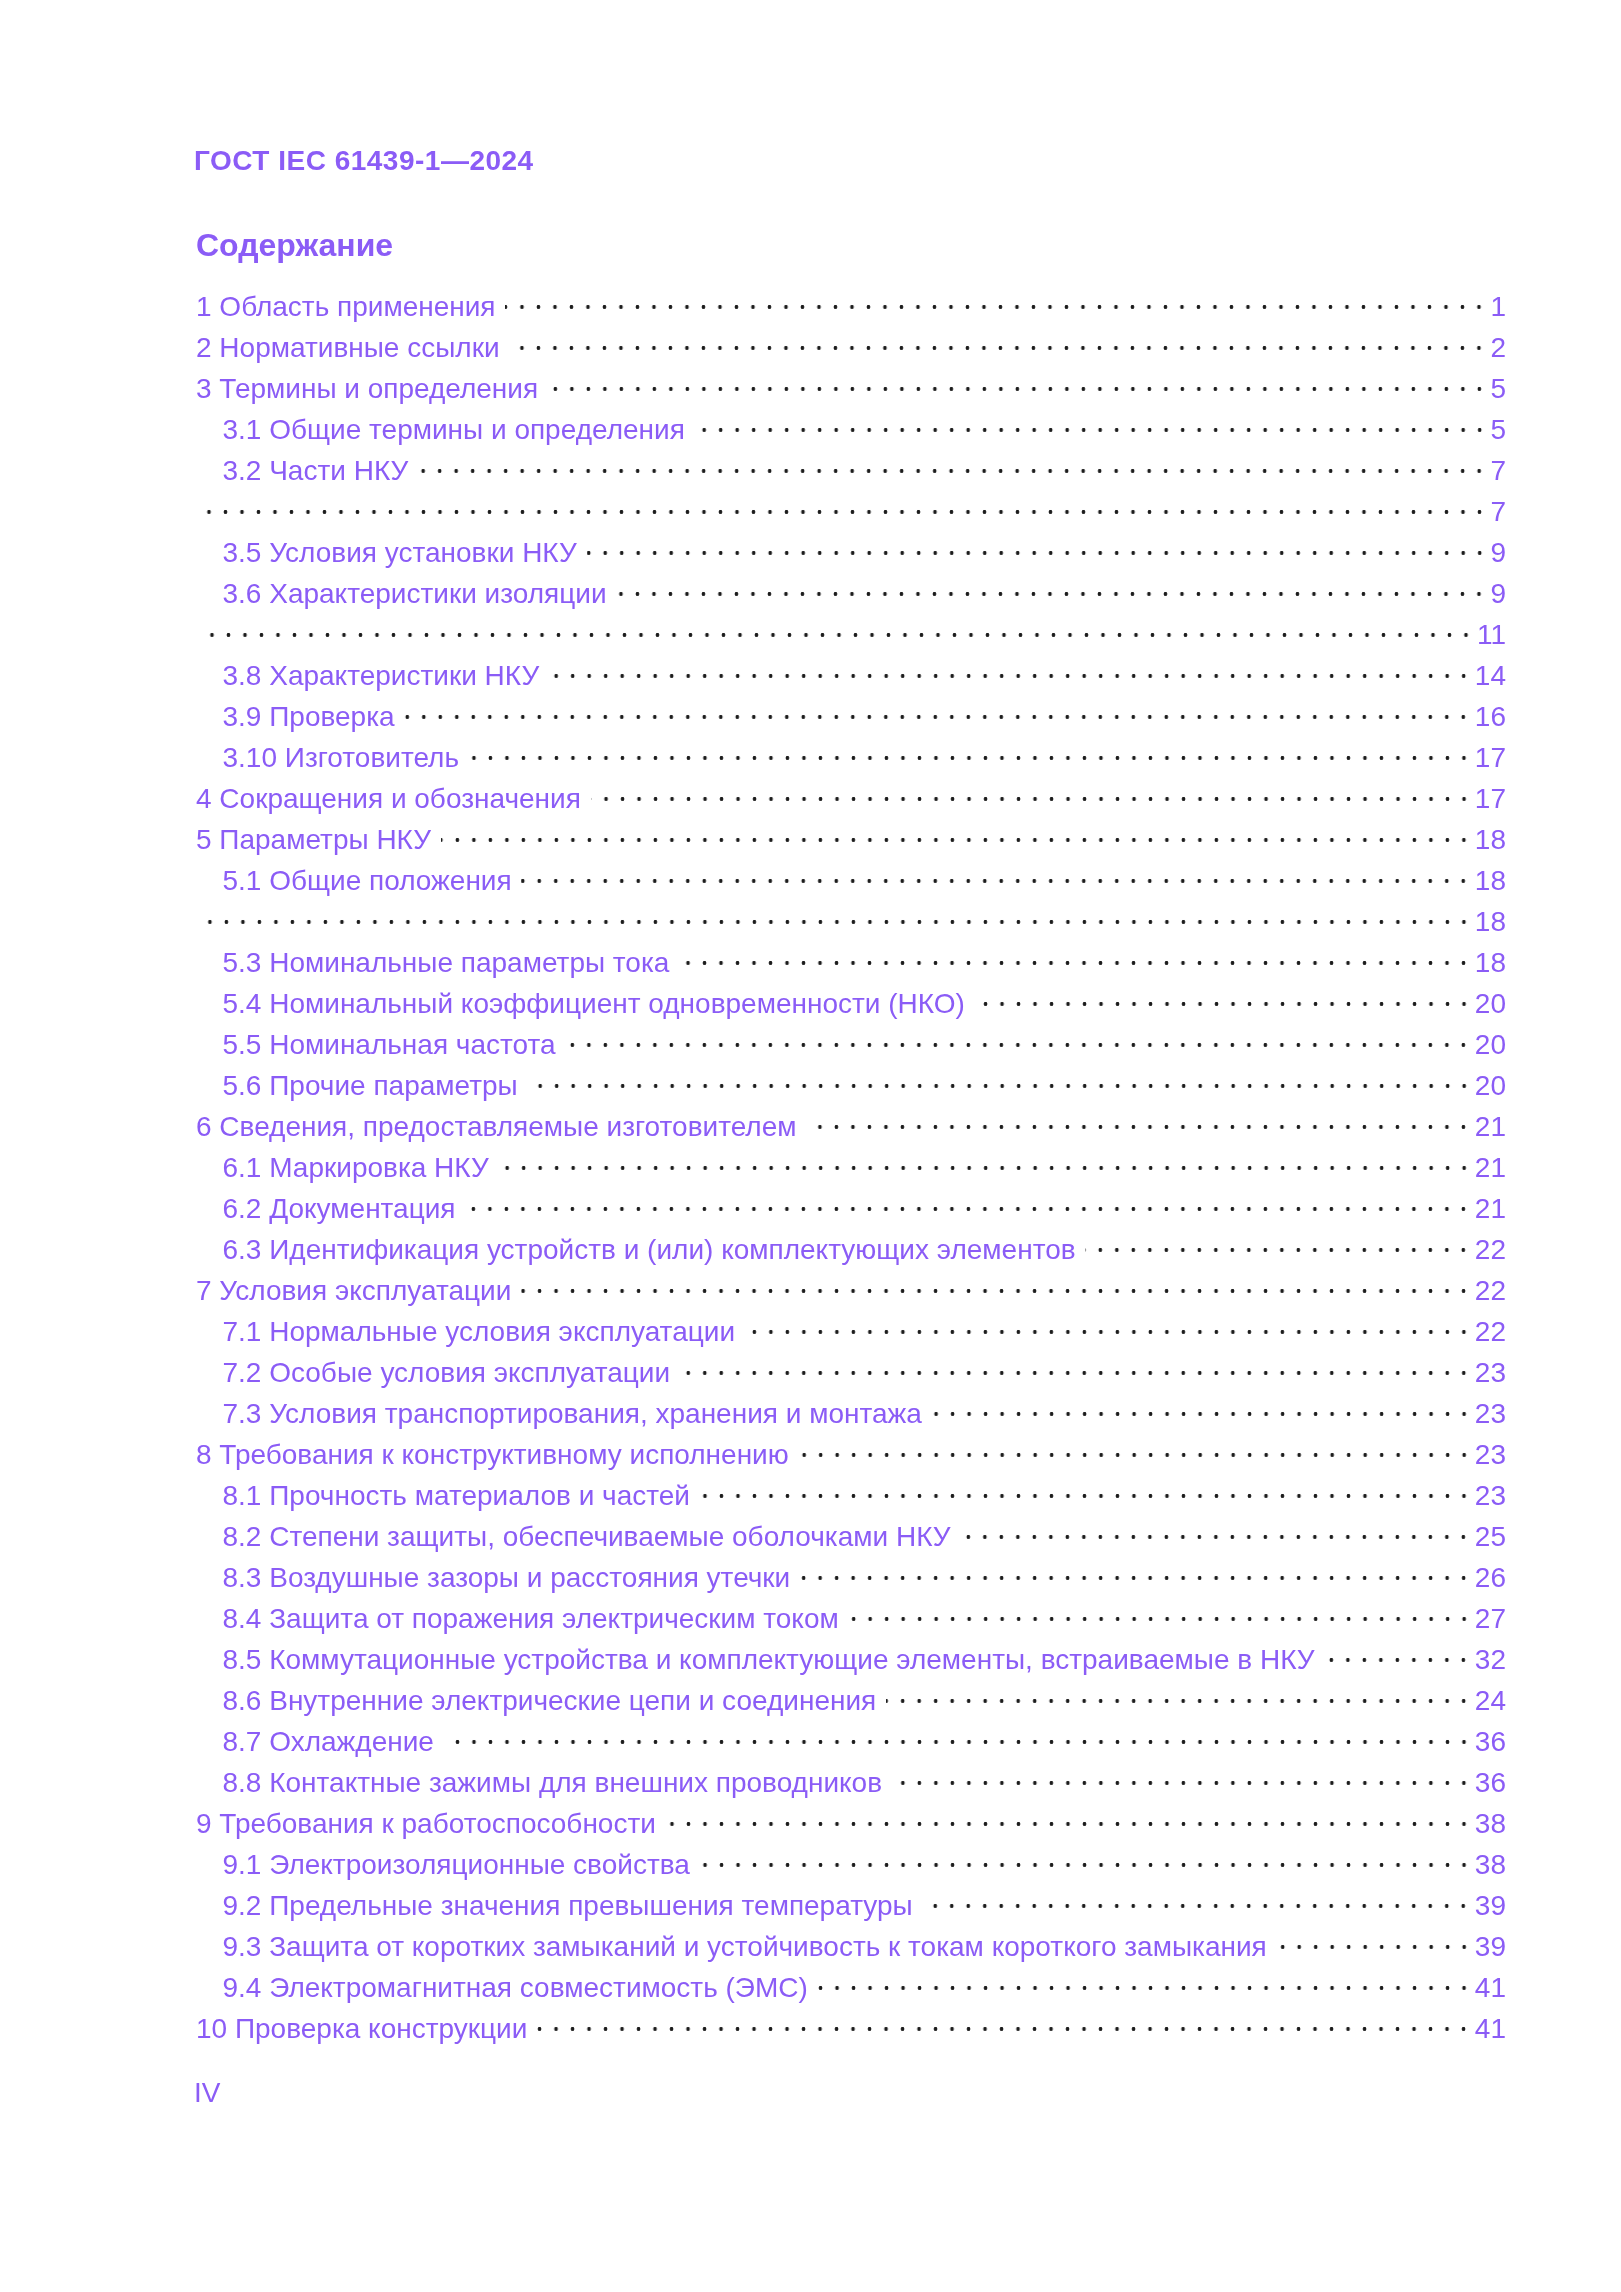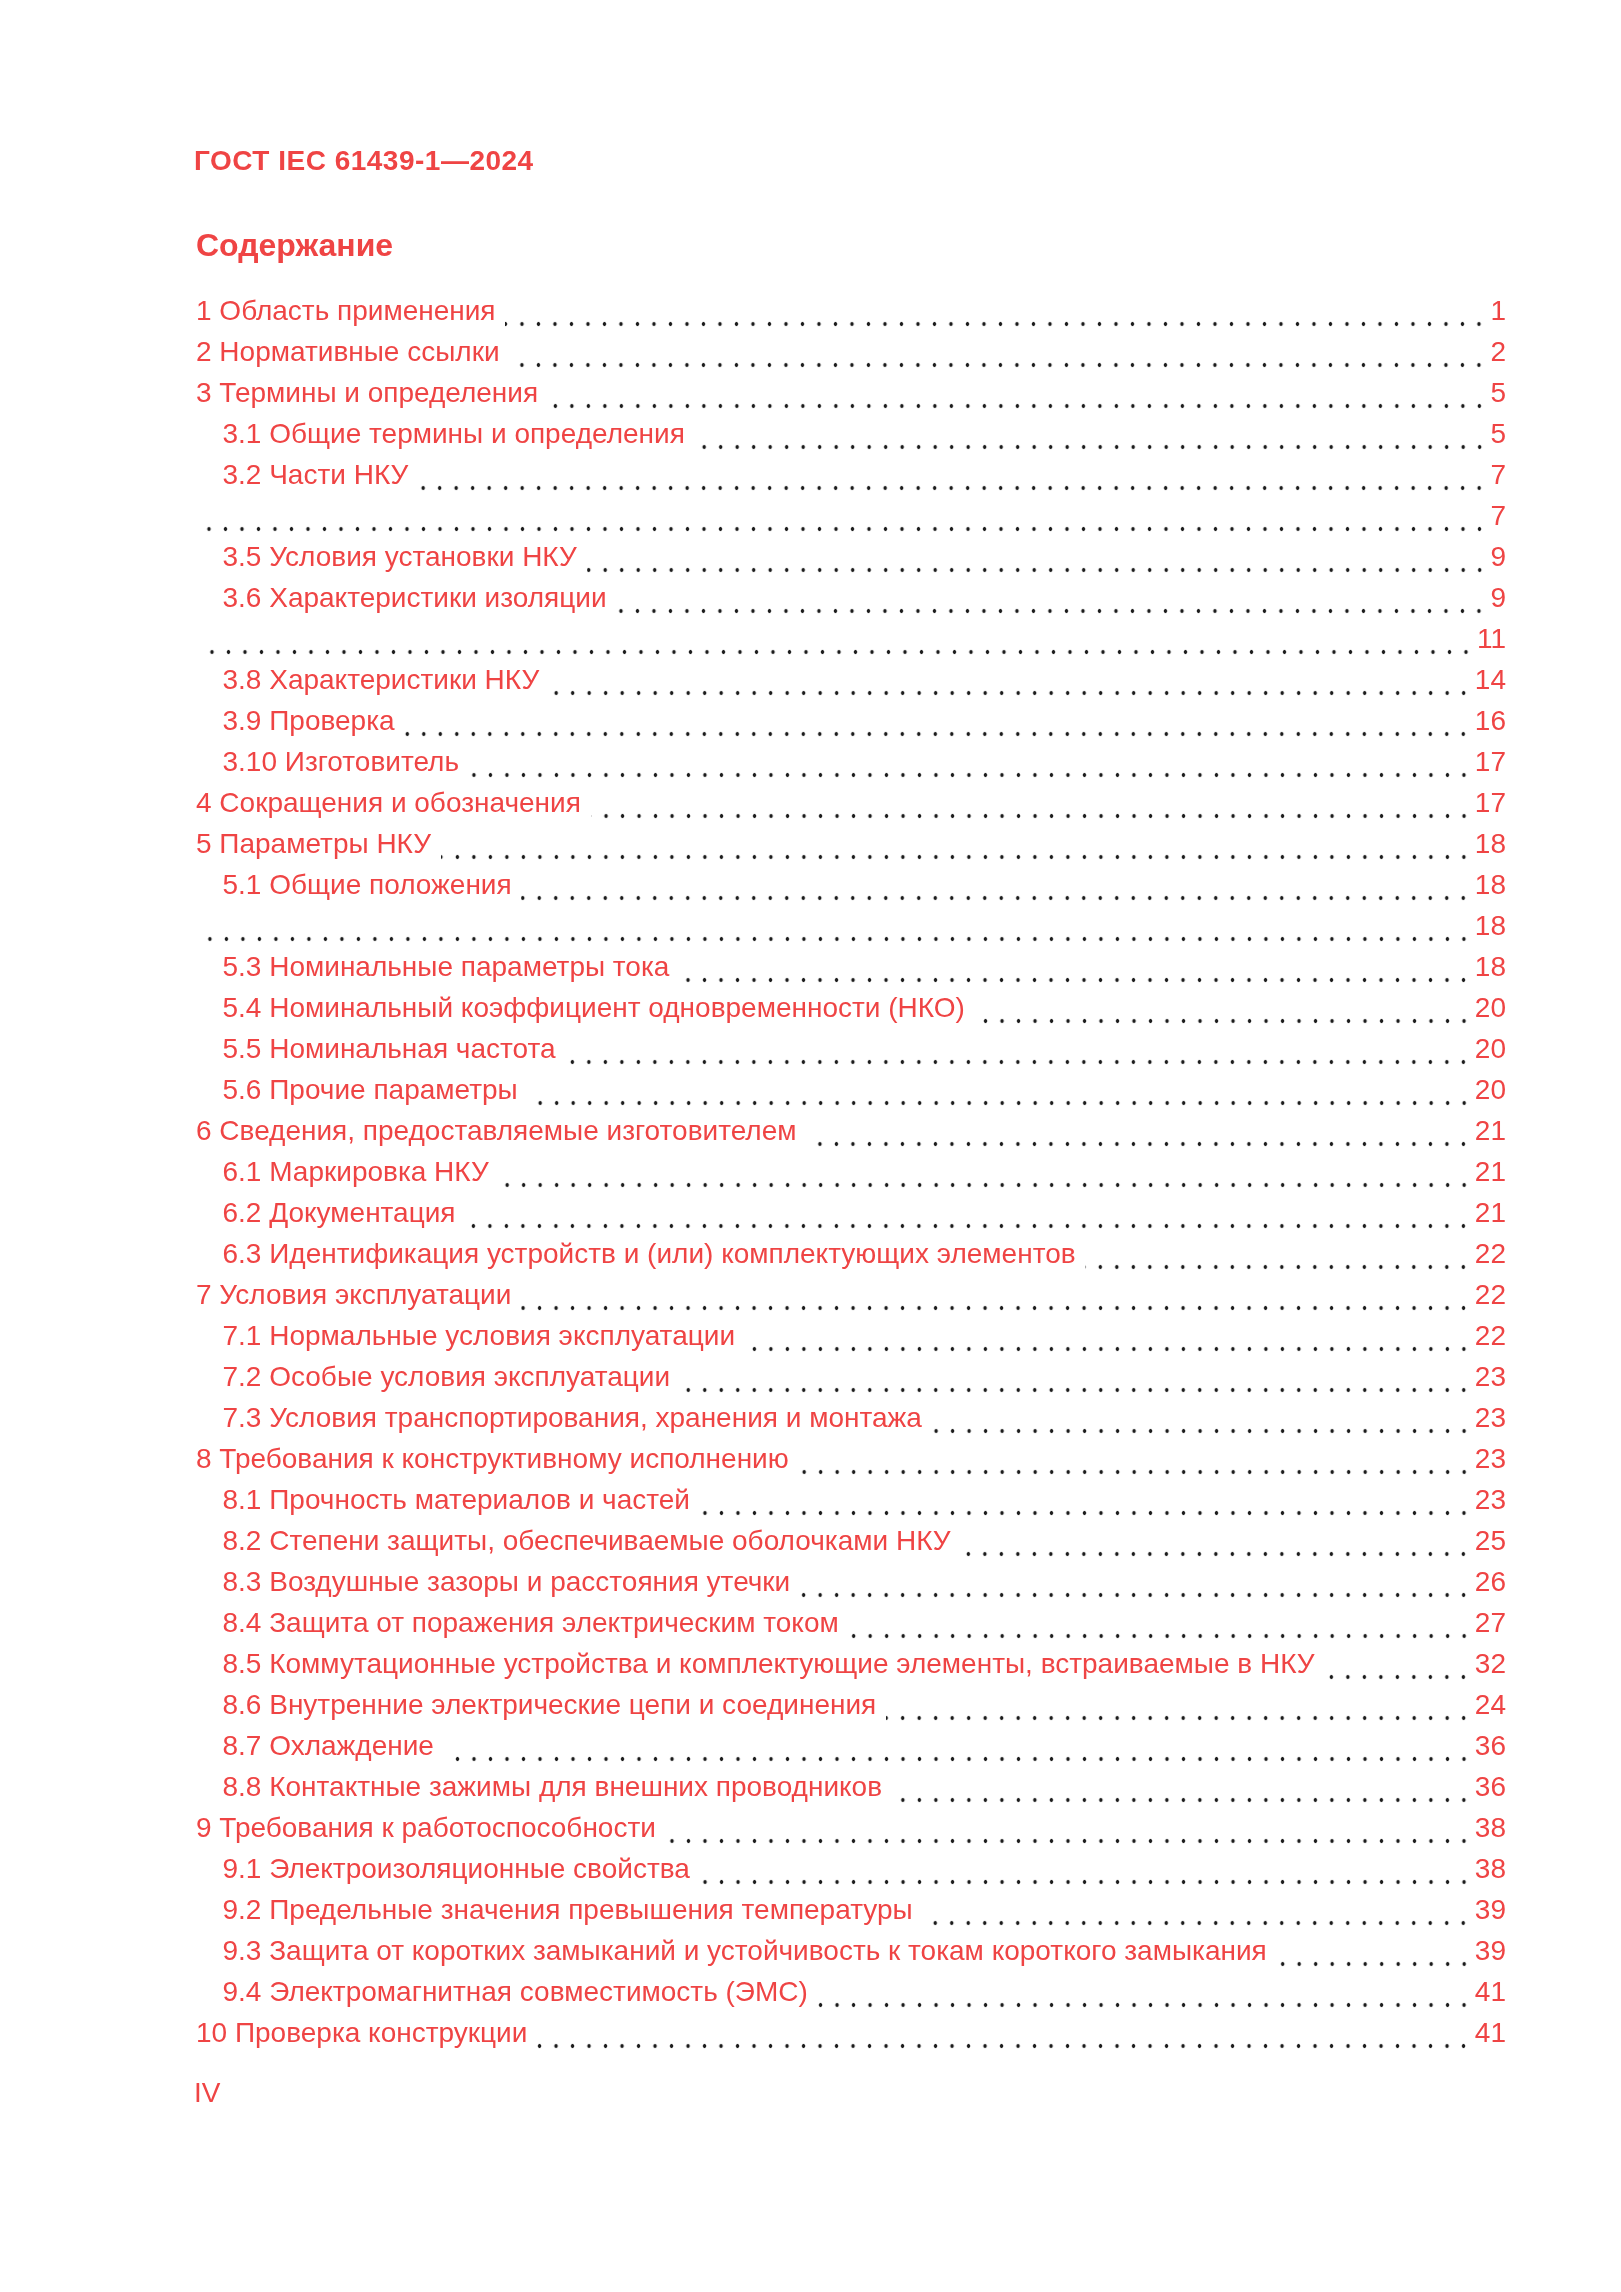--- a/index.html
+++ b/index.html
@@ -6,21 +6,21 @@
     margin: 0;
     padding: 0;
     background: #e8e8e8;
   }
   .page {
     position: relative;
     width: 1621px;
     height: 2293px;
     background: #ffffff;
     font-family: "Liberation Sans", sans-serif;
-    color: #ef4444;
+    color: #8b5cf6;
     overflow: hidden;
   }
   .doc-header {
     position: absolute;
     left: 194px;
     top: 145px;
     font-size: 28px;
     font-weight: bold;
     letter-spacing: 0.5px;
     white-space: nowrap;
@@ -34,21 +34,21 @@
     font-weight: bold;
   }
   .toc {
     position: absolute;
     left: 196px;
     top: 286px;
     width: 1310px;
   }
   .toc-row {
     display: flex;
-    align-items: flex-end;
+    align-items: center;
     height: 41px;
     font-size: 28px;
     white-space: nowrap;
   }
   .toc-row.level1 .toc-label {
     padding-left: 26.5px;
   }
   .toc-label {
     flex: 0 0 auto;
   }

